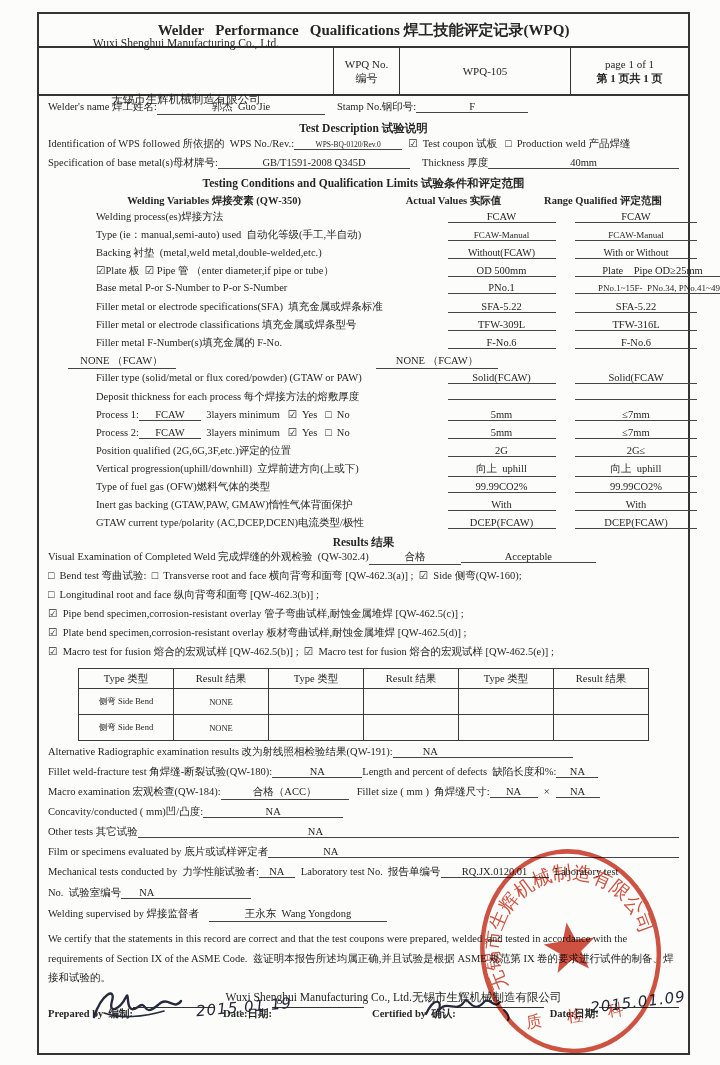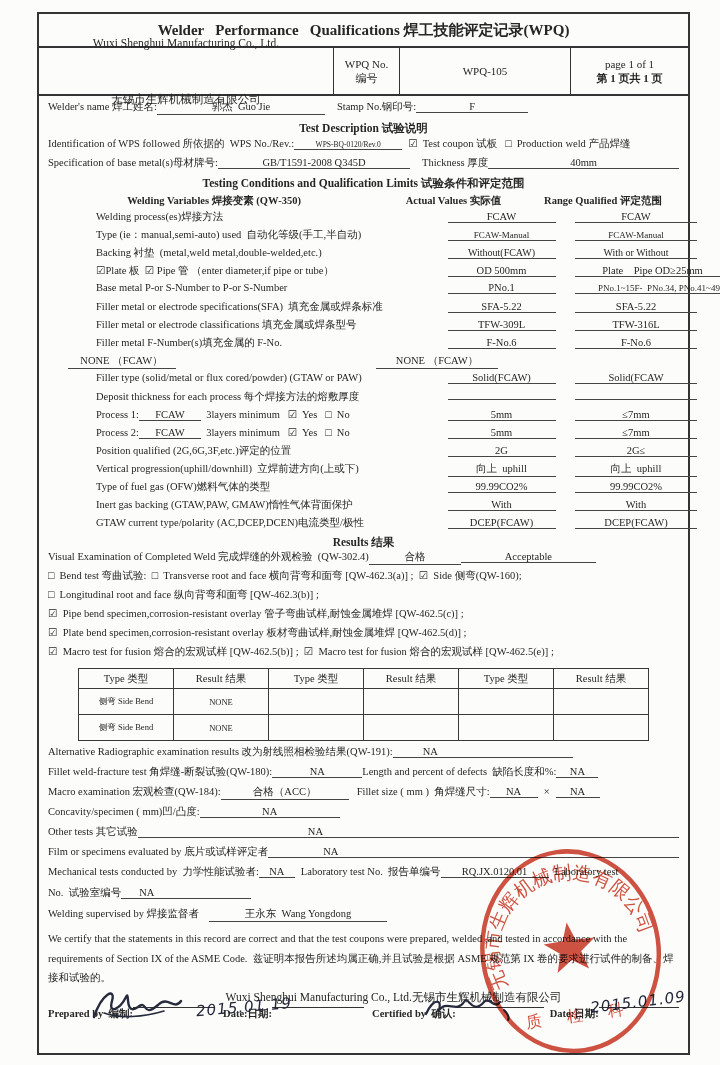--- a/index.html
+++ b/index.html
@@ -270,21 +270,21 @@
     <div class="bline">
       <span class="lbl">Macro examination 宏观检查(QW-184):</span>
       <span class="uv" style="width:128px">合格（ACC）</span>
       <span class="gap" style="width:8px"></span>
       <span class="lbl">Fillet size ( mm )  角焊缝尺寸:</span>
       <span class="uv" style="width:48px">NA</span>
       <span class="lbl" style="padding:0 6px">×</span>
       <span class="uv" style="width:44px">NA</span>
     </div>
     <div class="bline">
-      <span class="lbl">Concavity/specimen ( mm)凹/凸度:</span>
+      <span class="lbl">Concavity/conducted ( mm)凹/凸度:</span>
       <span class="uv" style="width:140px">NA</span>
     </div>
     <div class="bline">
       <span class="lbl">Other tests 其它试验</span>
       <span class="uv" style="flex:1;text-align:left;padding-left:170px">NA</span>
     </div>
     <div class="bline">
       <span class="lbl">Film or specimens evaluated by 底片或试样评定者</span>
       <span class="uv" style="flex:1;text-align:left;padding-left:55px">NA</span>
     </div>

